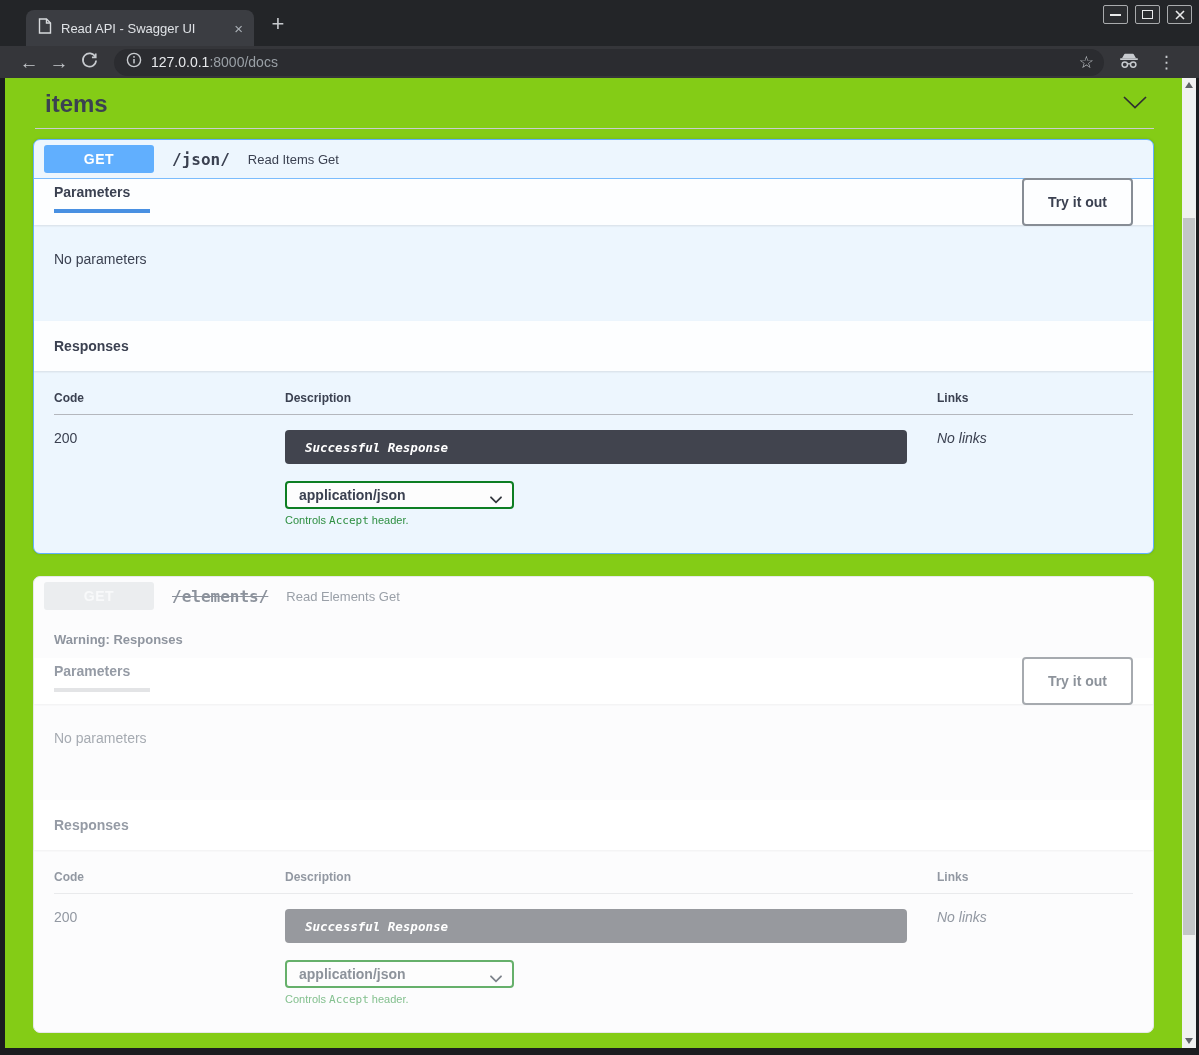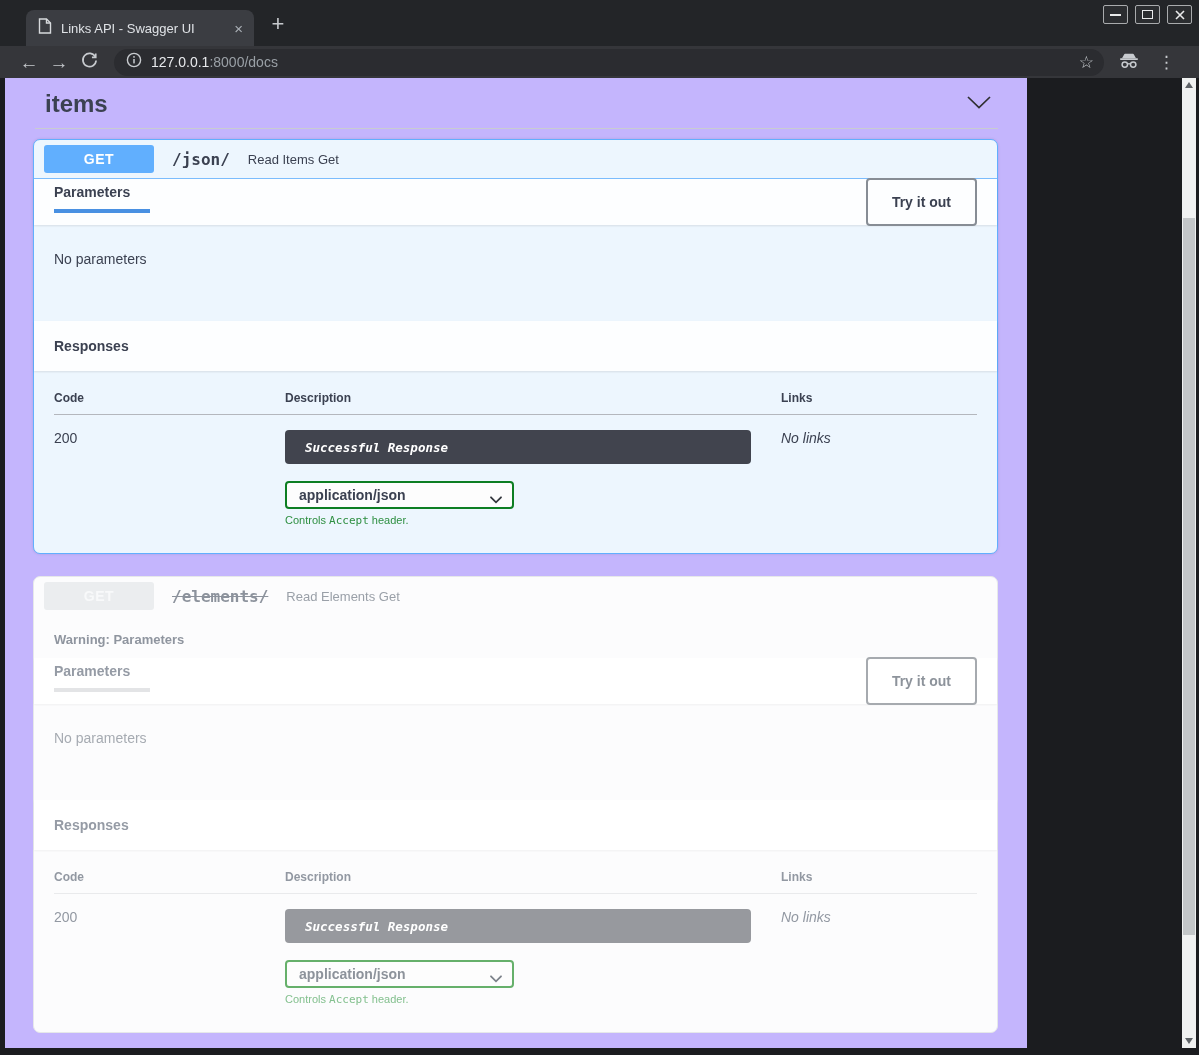--- a/index.html
+++ b/index.html
@@ -42,22 +42,22 @@
   .url { font-size:14px; white-space:nowrap; }
   .url .host { color:#e8eaed; }
   .url .rest { color:#9aa0a6; }
   .omni-spacer { flex:1; }
   .star { color:#c3c7cb; font-size:17px; }
   .after-omni { display:flex; align-items:center; gap:18px; margin-left:14px; }
   .kebab { color:#c8cbcf; font-size:17px; }
 
   
   .content {
-    position:absolute; left:5px; top:78px; width:1022px; height:970px;
-    background:#c4b5fd; overflow:hidden;
+    position:absolute; left:5px; top:78px; width:1178px; height:970px;
+    background:#84cc16; overflow:hidden;
   }
   .swagger { padding:10px 29px 0 28px; }
   .tag-row { display:flex; align-items:center; justify-content:space-between; padding:2px 6px 10px 12px; }
   .tag-title { font-size:24px; font-weight:700; color:#3b4151; }
   .tag-divider { border:0; border-top:1px solid #c9ccd1; margin:0 0 10px 2px; }
 
   .opblock { border-radius:7px; }
   .opblock.get { border:1px solid #61affe; background:#edf6fe; box-shadow:0 0 3px rgba(0,0,0,.12); }
   .opblock.deprecated { border:1px solid #e6e8ea; background:#fcfcfd; margin-top:22px; }
 
@@ -136,21 +136,21 @@
 <body>
 
 <div class="titlebar">
   <div class="tab">
     <span>
       <svg width="14" height="16" viewBox="0 0 14 16">
           <path d="M1.5 1 H8.5 L12.5 5 V15 H1.5 Z" fill="none" stroke="#d7dadd" stroke-width="1.4"></path>
           <path d="M8.5 1 V5 H12.5" fill="none" stroke="#d7dadd" stroke-width="1.4"></path>
         </svg>
     </span>
-    <span class="tab-title">Links API - Swagger UI</span>
+    <span class="tab-title">Read API - Swagger UI</span>
     <span class="tab-close">×</span>
   </div>
   <div class="newtab">+</div>
   <div class="win-controls">
     <div class="win-btn">
         <span class="glyph-min"></span>
       </div>
     <div class="win-btn">
         <span class="glyph-max"></span>
       </div>
@@ -253,21 +253,21 @@
       </div>
     </div>
 
     <div class="opblock deprecated">
       <div class="op-summary">
         <span class="method-badge">GET</span>
         <span class="op-path mono">/elements/</span>
         <span class="op-desc">Read Elements Get</span>
       </div>
       <div>
-        <div class="dep-warning">Warning: Parameters</div>
+        <div class="dep-warning">Warning: Responses</div>
         <div class="section-header">
           <span class="tab-item"><span class="sect-title">Parameters</span></span>
           <button class="btn-try">Try it out</button>
         </div>
         <div class="no-params">No parameters</div>
         <div class="section-header resp-header">
           <span class="sect-title">Responses</span>
         </div>
         <div class="table-wrap">
           <div class="resp-grid thead-row">

